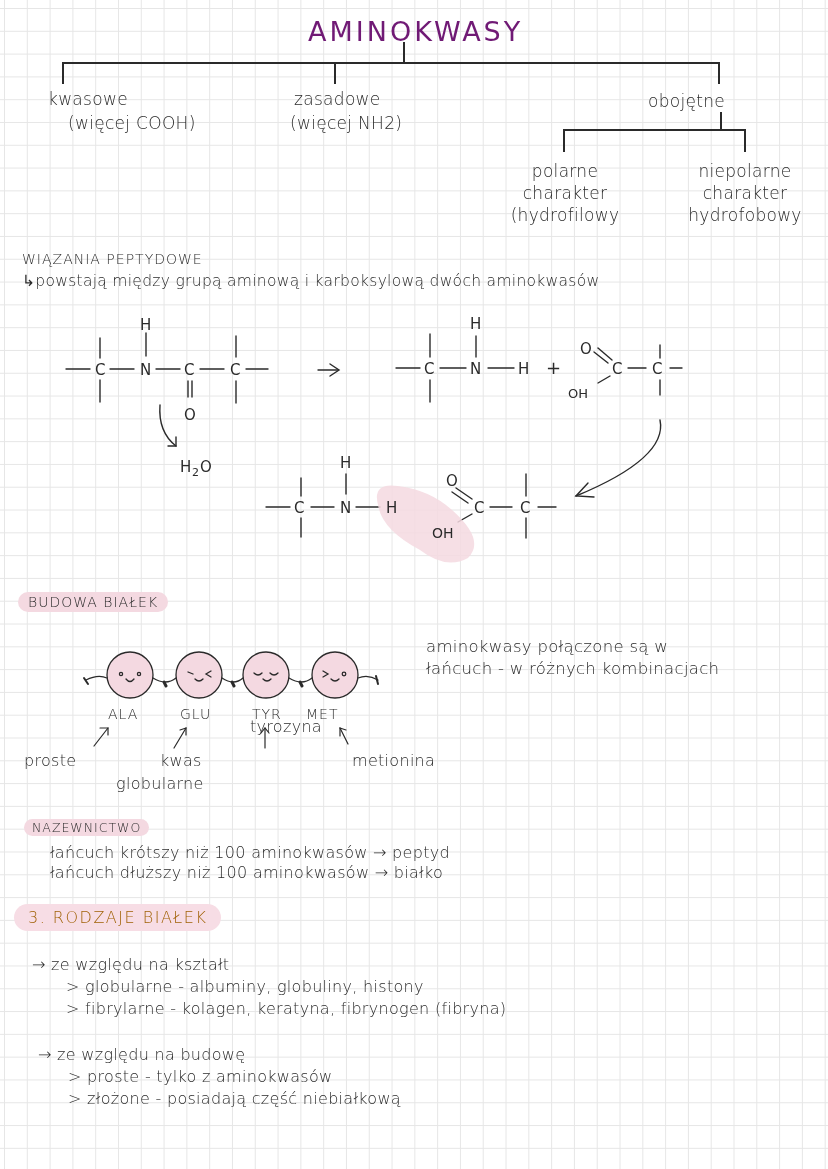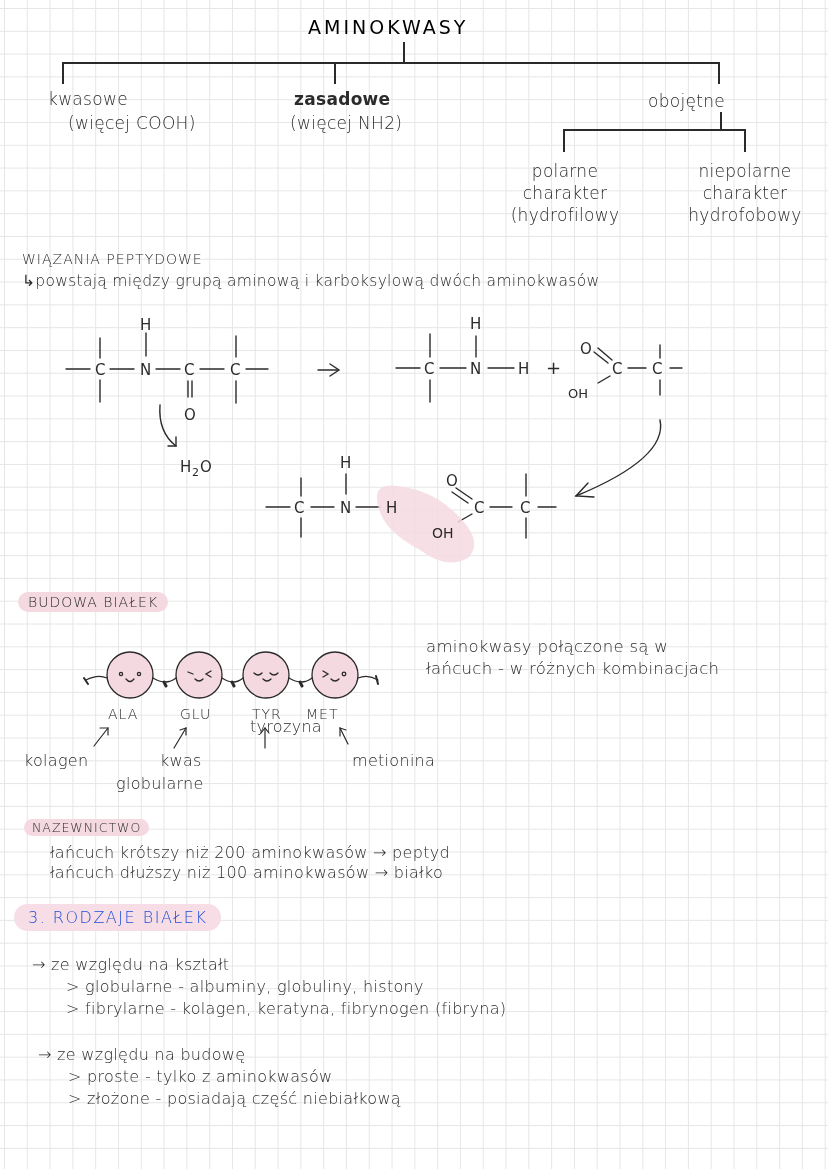--- a/index.html
+++ b/index.html
@@ -10,31 +10,31 @@
       linear-gradient(to right, #e6e6e6 1px, transparent 1px),
       linear-gradient(to bottom, #e6e6e6 1px, transparent 1px);
     background-size:22.8px 22.8px;
     background-position:4px 8px;
     font-family:"DejaVu Sans", sans-serif;
     color:#2a2a2a;
   }
   .abs { position:absolute; }
   .hw { font-family:"DejaVu Sans", sans-serif; font-weight:300; color:#2b2b2b; letter-spacing:0.3px; }
   .title {
-    font-size:19px; letter-spacing:3px; color:#000000; font-weight:normal;
+    font-size:27px; letter-spacing:3px; color:#701a75; font-weight:normal;
   }
   .tree-line { position:absolute; background:#2a2a2a; }
   .lbl { font-size:17px; line-height:22px; white-space:nowrap; }
   .center { text-align:center; }
   .heading-caps { font-size:14px; letter-spacing:1px; }
   .pill {
     background:#f4d9e1; border-radius:12px; padding:2px 10px;
   }
   .pill-big {
-    background:#f7dde5; border-radius:14px; padding:4px 14px; color:#1d4ed8;
+    background:#f7dde5; border-radius:14px; padding:4px 14px; color:#a16207;
     font-size:16px; letter-spacing:1.5px;
   }
   svg text { font-family:"DejaVu Sans", sans-serif; }
   .chem text { font-size:15px; fill:#2a2a2a; }
   .aa-label { font-size:14px; letter-spacing:1px; }
 </style>
 </head>
 <body>
 
 <div class="abs title" style="left:308px; top:16px;">AMINOKWASY</div>
@@ -42,21 +42,21 @@
 <div>
   <div class="tree-line" style="left:403px; top:42px; width:1.5px; height:20px;"></div>
   <div class="tree-line" style="left:62px; top:62px; width:657px; height:1.5px;"></div>
   <div class="tree-line" style="left:62px; top:62px; width:1.5px; height:22px;"></div>
   <div class="tree-line" style="left:334px; top:62px; width:1.5px; height:22px;"></div>
   <div class="tree-line" style="left:718px; top:62px; width:1.5px; height:22px;"></div>
 
   <div class="abs hw lbl" style="left:48px; top:88px;">kwasowe</div>
   <div class="abs hw lbl" style="left:44px; top:112px;margin-left:24px;">(więcej COOH)</div>
 
-  <div class="abs hw lbl" style="left:294px; top:88px;font-weight:bold;">zasadowe</div>
+  <div class="abs hw lbl" style="left:294px; top:88px;">zasadowe</div>
   <div class="abs hw lbl" style="left:290px; top:112px;">(więcej NH2)</div>
 
   <div class="abs hw lbl" style="left:648px; top:90px;">obojętne</div>
 
   <div class="tree-line" style="left:720px; top:112px; width:1.5px; height:17px;"></div>
   <div class="tree-line" style="left:563px; top:129px; width:182px; height:1.5px;"></div>
   <div class="tree-line" style="left:563px; top:129px; width:1.5px; height:23px;"></div>
   <div class="tree-line" style="left:744px; top:129px; width:1.5px; height:23px;"></div>
 
   <div class="abs hw lbl center" style="left:498px; top:160px; width:134px;">polarne</div>
@@ -206,31 +206,31 @@
     <path d="M20 6 L28 6 L28 13"></path>
     <line x1="94" y1="26" x2="106" y2="6"></line>
     <path d="M100 8 L106 6 L106 13"></path>
     <line x1="185" y1="26" x2="185" y2="6"></line>
     <path d="M181 11 L185 6 L189 11"></path>
     <line x1="268" y1="22" x2="260" y2="6"></line>
     <path d="M260 14 L260 6 L266 8"></path>
   </g>
 </svg>
 
-<div class="abs hw lbl" style="left:24px; top:750px; font-size:16px;">kolagen</div>
+<div class="abs hw lbl" style="left:24px; top:750px; font-size:16px;">proste</div>
 <div class="abs hw lbl" style="left:160px; top:750px; font-size:16px;">kwas</div>
 <div class="abs hw lbl" style="left:116px; top:773px; font-size:16px;">globularne</div>
 <div class="abs hw lbl" style="left:250px; top:716px; font-size:16px;">tyrozyna</div>
 <div class="abs hw lbl" style="left:352px; top:750px; font-size:16px;">metionina</div>
 
 <div class="abs hw lbl" style="left:426px; top:636px; font-size:16.5px;">aminokwasy połączone są w</div>
 <div class="abs hw lbl" style="left:426px; top:658px; font-size:16.5px;">łańcuch - w różnych kombinacjach</div>
 
 <div class="abs hw heading-caps pill" style="left:24px; top:819px; font-size:12.5px; padding:1px 8px;">NAZEWNICTWO</div>
-<div class="abs hw lbl" style="left:50px; top:842px; font-size:16px;">łańcuch krótszy niż 200 aminokwasów → peptyd</div>
+<div class="abs hw lbl" style="left:50px; top:842px; font-size:16px;">łańcuch krótszy niż 100 aminokwasów → peptyd</div>
 <div class="abs hw lbl" style="left:50px; top:862px; font-size:16px;">łańcuch dłuższy niż 100 aminokwasów → białko</div>
 
 <div class="abs hw pill-big" style="left:14px; top:904px;">3. RODZAJE BIAŁEK</div>
 
 <div class="abs hw lbl" style="left:32px; top:954px; font-size:16px;">→ ze względu na kształt</div>
 <div class="abs hw lbl" style="left:66px; top:976px; font-size:16px;">&gt; globularne - albuminy, globuliny, histony</div>
 <div class="abs hw lbl" style="left:66px; top:998px; font-size:16px;">&gt; fibrylarne - kolagen, keratyna, fibrynogen (fibryna)</div>
 
 <div class="abs hw lbl" style="left:38px; top:1044px; font-size:16px;">→ ze względu na budowę</div>
 <div class="abs hw lbl" style="left:68px; top:1066px; font-size:16px;">&gt; proste - tylko z aminokwasów</div>

